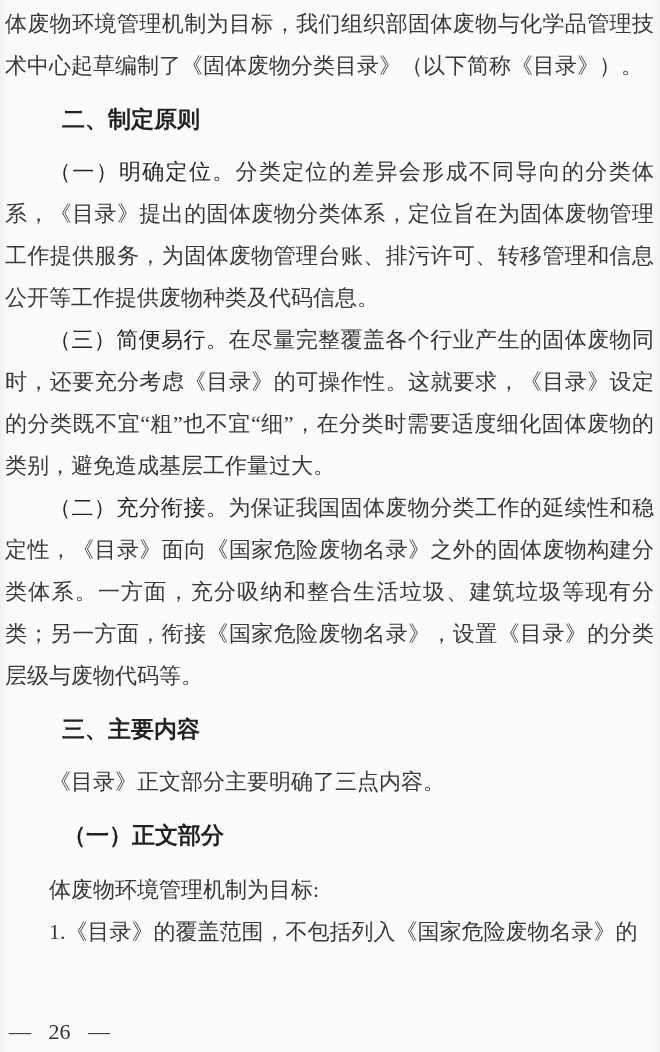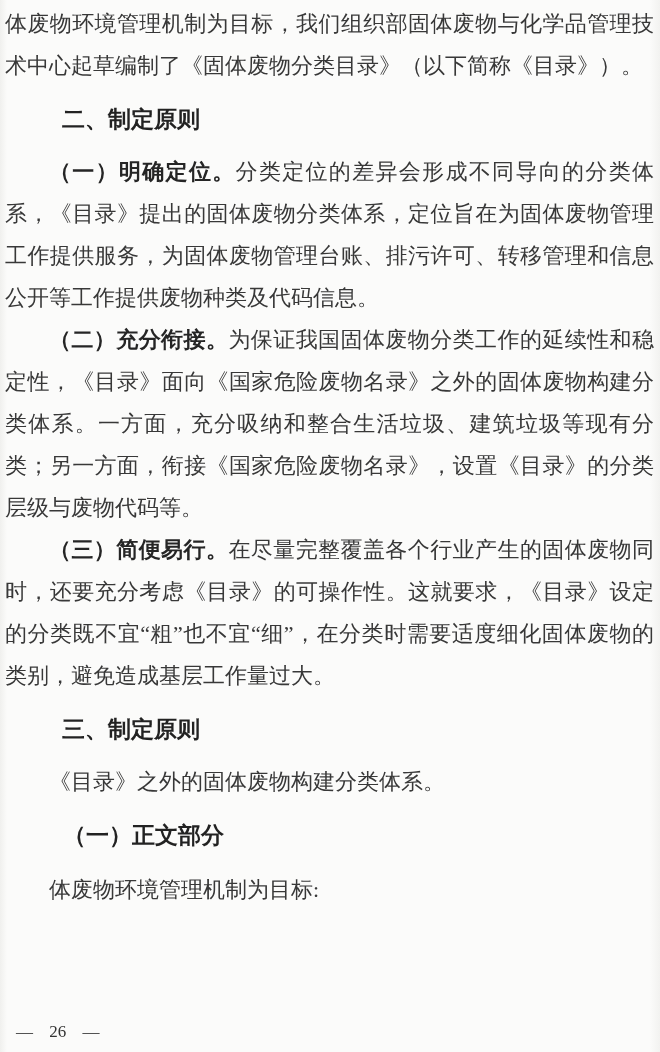--- a/index.html
+++ b/index.html
@@ -26,21 +26,21 @@
     text-align: justify;
   }
   .para {
     margin: 0;
     text-indent: 2em;
   }
   .para.no-indent {
     text-indent: 0;
   }
   .lead {
-    font-weight: 700;
+    font-weight: 400;
     color: #252525;
   }
   .h-black {
     margin: 11px;
     text-indent: 2em;
     font-family: "Liberation Sans", "DejaVu Sans", sans-serif;
     font-weight: 700;
     font-size: 23px;
     line-height: 42px;
     color: #222222;
@@ -50,49 +50,50 @@
     margin: 12px;
     text-indent: 2em;
     font-weight: 700;
     font-size: 23px;
     line-height: 42px;
     color: #222222;
     text-align: left;
   }
   .footer {
     position: absolute;
-    left: 16px;
+    left: 9px;
     bottom: 8px;
-    font-size: 17px;
+    font-size: 22px;
     line-height: 24px;
     color: #333333;
     word-spacing: 12px;
     text-indent: 0;
   }
 </style>
 </head>
 <body>
 
 <div class="page">
 
   <p class="para no-indent">体废物环境管理机制为目标，我们组织部固体废物与化学品管理技术中心起草编制了《固体废物分类目录》（以下简称《目录》）。</p>
 
   <h2 class="h-black">二、制定原则</h2>
 
   <p class="para"><b class="lead">（一）明确定位。</b><span>分类定位的差异会形成不同导向的分类体系，《目录》提出的固体废物分类体系，定位旨在为固体废物管理工作提供服务，为固体废物管理台账、排污许可、转移管理和信息公开等工作提供废物种类及代码信息。</span></p>
 
+  <p class="para"><b class="lead">（三）简便易行。</b><span>在尽量完整覆盖各个行业产生的固体废物同时，还要充分考虑《目录》的可操作性。这就要求，《目录》设定的分类既不宜“粗”也不宜“细”，在分类时需要适度细化固体废物的类别，避免造成基层工作量过大。</span></p>
+
   <p class="para"><b class="lead">（二）充分衔接。</b><span>为保证我国固体废物分类工作的延续性和稳定性，《目录》面向《国家危险废物名录》之外的固体废物构建分类体系。一方面，充分吸纳和整合生活垃圾、建筑垃圾等现有分类；另一方面，衔接《国家危险废物名录》，设置《目录》的分类层级与废物代码等。</span></p>
 
-  <p class="para"><b class="lead">（三）简便易行。</b><span>在尽量完整覆盖各个行业产生的固体废物同时，还要充分考虑《目录》的可操作性。这就要求，《目录》设定的分类既不宜“粗”也不宜“细”，在分类时需要适度细化固体废物的类别，避免造成基层工作量过大。</span></p>
 
+  <h2 class="h-black">三、主要内容</h2>
 
-  <h2 class="h-black">三、制定原则</h2>
-
-  <p class="para">《目录》之外的固体废物构建分类体系。</p>
+  <p class="para">《目录》正文部分主要明确了三点内容。</p>
 
   <h3 class="h-kai">（一）正文部分</h3>
 
   <p class="para">体废物环境管理机制为目标:</p>
 
+  <p class="para">1.《目录》的覆盖范围，不包括列入《国家危险废物名录》的</p>
 
   <div class="footer">— 26 —</div>
 
 </div>
 
 </body></html>

